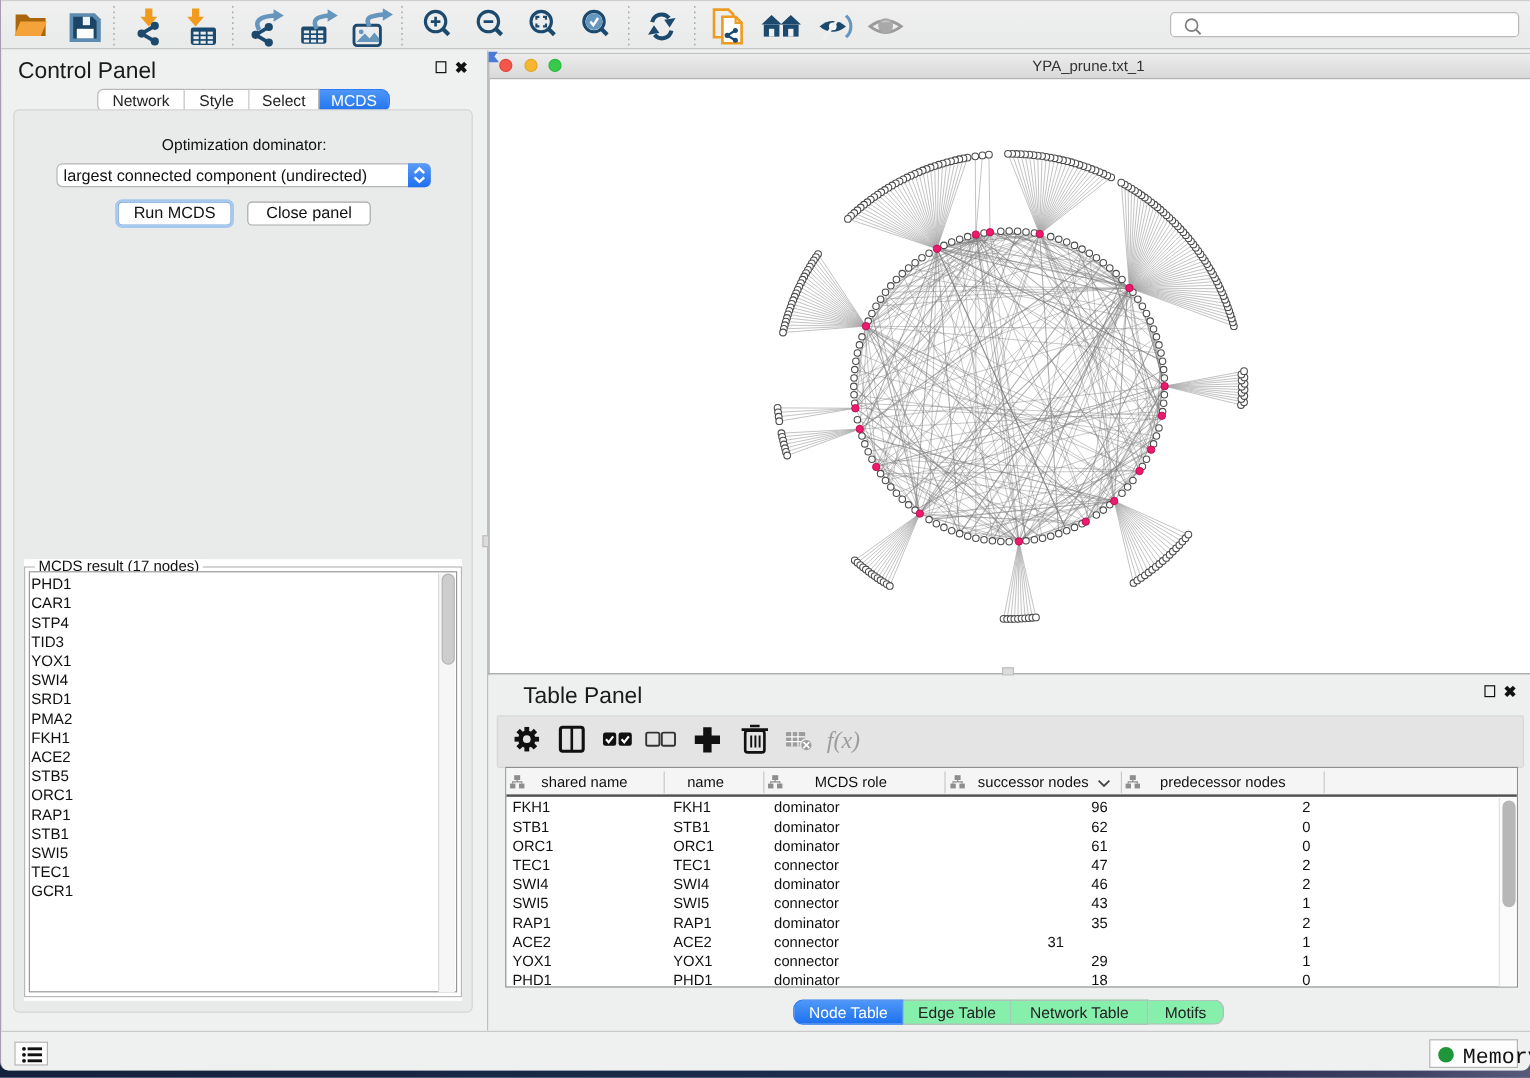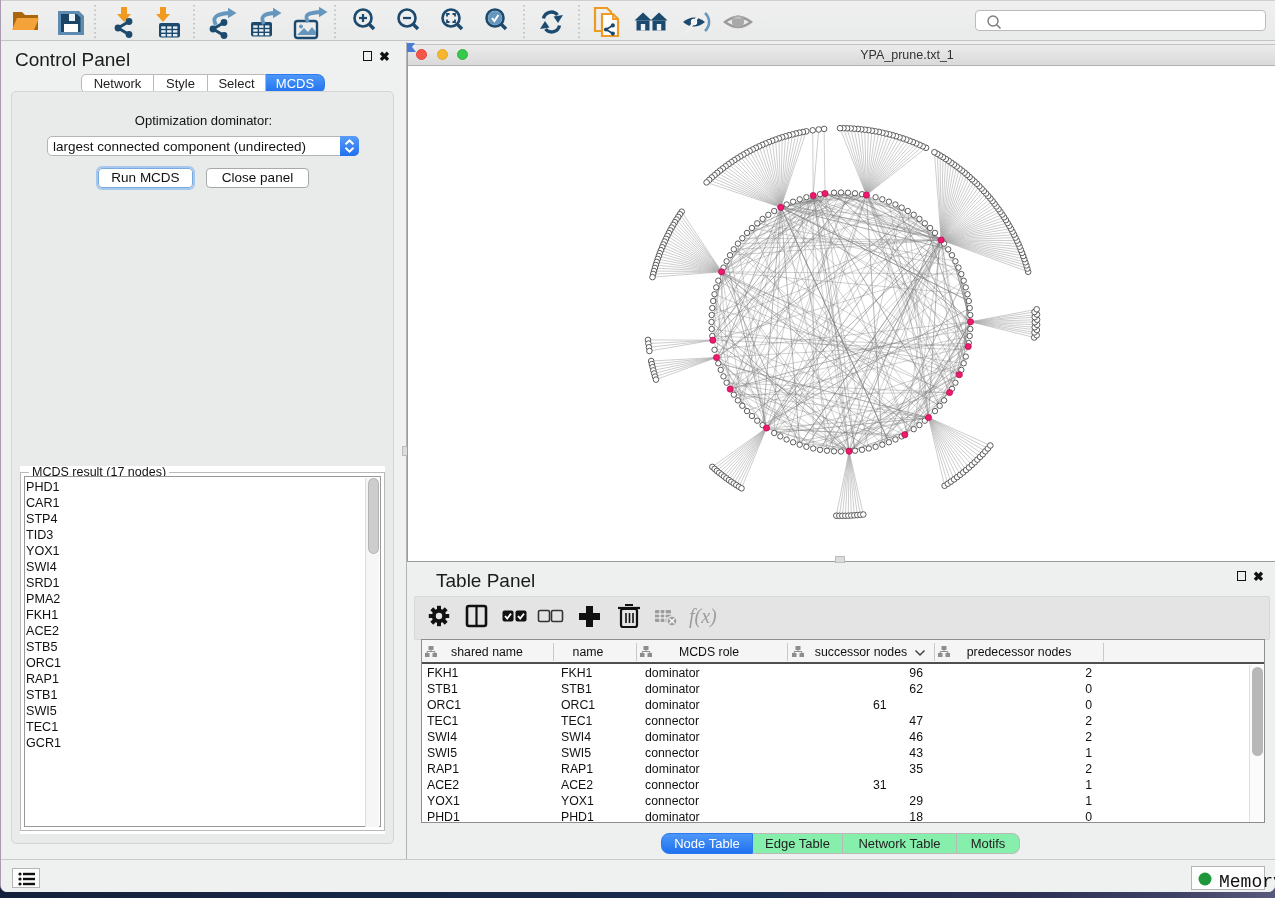--- a/index.html
+++ b/index.html
@@ -1100,21 +1100,21 @@
 <div class="trow" style="left:451px;top:25px;width:50px;text-align:right;">96</div>
 <div class="trow" style="left:620px;top:25px;width:50px;text-align:right;">2</div>
 <div class="trow" style="left:5px;top:41px;">STB1</div>
 <div class="trow" style="left:139px;top:41px;">STB1</div>
 <div class="trow" style="left:223px;top:41px;">dominator</div>
 <div class="trow" style="left:451px;top:41px;width:50px;text-align:right;">62</div>
 <div class="trow" style="left:620px;top:41px;width:50px;text-align:right;">0</div>
 <div class="trow" style="left:5px;top:57px;">ORC1</div>
 <div class="trow" style="left:139px;top:57px;">ORC1</div>
 <div class="trow" style="left:223px;top:57px;">dominator</div>
-<div class="trow" style="left:451px;top:57px;width:50px;text-align:left;">61</div>
+<div class="trow" style="left:451px;top:57px;width:50px;text-align:right;">61</div>
 <div class="trow" style="left:620px;top:57px;width:50px;text-align:right;">0</div>
 <div class="trow" style="left:5px;top:73px;">TEC1</div>
 <div class="trow" style="left:139px;top:73px;">TEC1</div>
 <div class="trow" style="left:223px;top:73px;">connector</div>
 <div class="trow" style="left:451px;top:73px;width:50px;text-align:right;">47</div>
 <div class="trow" style="left:620px;top:73px;width:50px;text-align:right;">2</div>
 <div class="trow" style="left:5px;top:89px;">SWI4</div>
 <div class="trow" style="left:139px;top:89px;">SWI4</div>
 <div class="trow" style="left:223px;top:89px;">dominator</div>
 <div class="trow" style="left:451px;top:89px;width:50px;text-align:right;">46</div>

